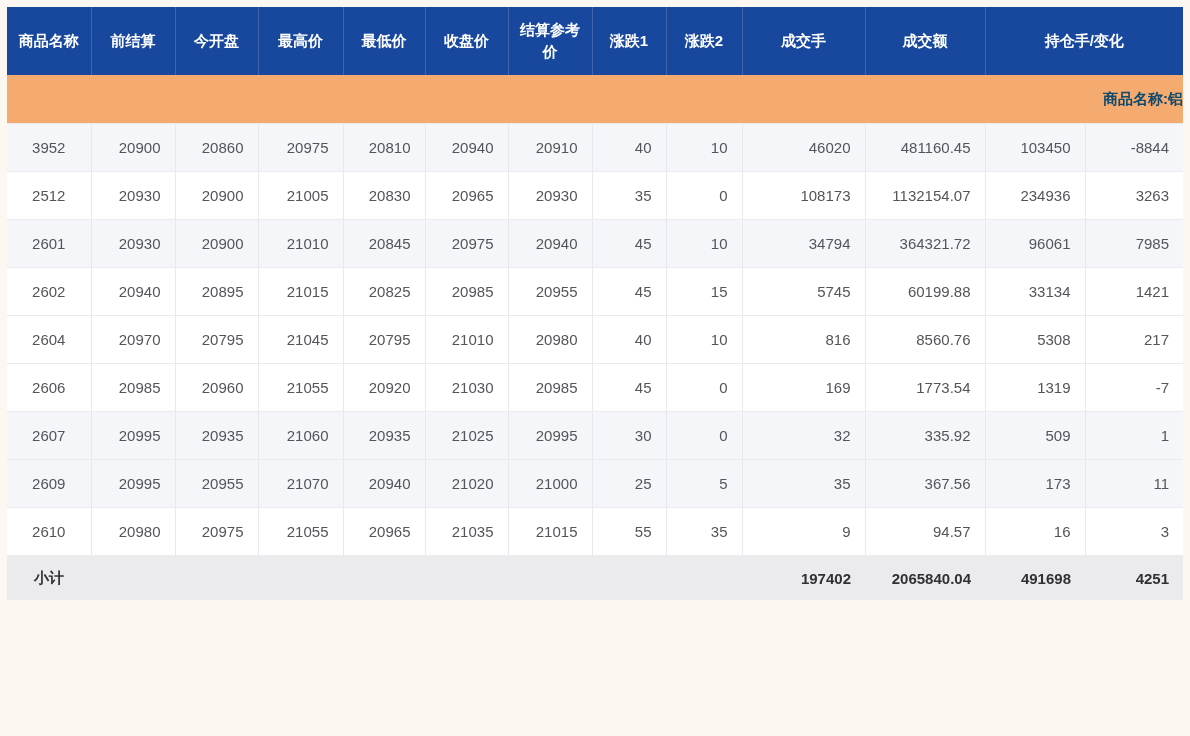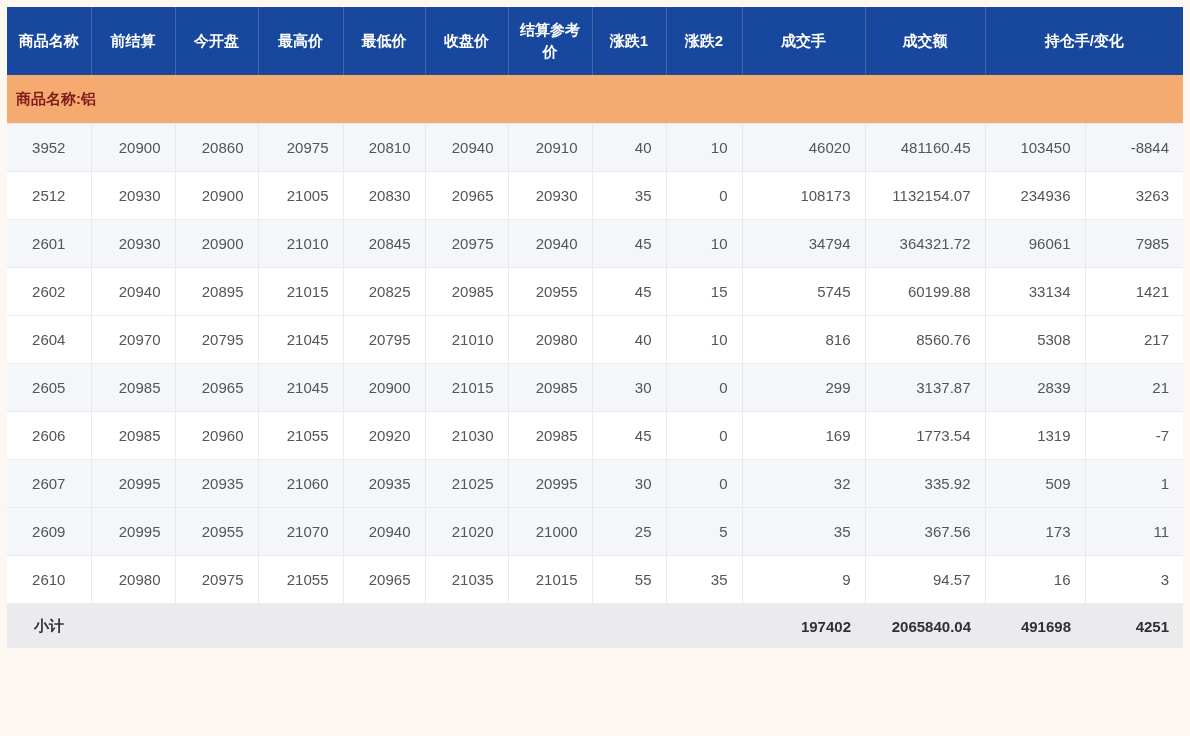--- a/index.html
+++ b/index.html
@@ -30,25 +30,25 @@
     vertical-align: middle;
     text-align: center;
     padding: 0 8px;
     border-right: 1px solid #4366ab;
     line-height: 1.5;
   }
   thead th:last-child { border-right: none; }
   
   tr.group-row td {
     background: #f5aa6f;
-    color: #7f1d1d;
+    color: #0c4a6e;
     font-weight: bold;
     height: 48px;
     vertical-align: middle;
-    text-align: left;
+    text-align: right;
     padding: 0 0 0 9px;
   }
   
   tbody td {
     height: 47px;
     vertical-align: middle;
     color: #54555a;
     text-align: right;
     padding: 0 14px 0 0;
     border-right: 1px solid #e7e9ef;
@@ -183,35 +183,20 @@
           <td>20795</td>
           <td>21010</td>
           <td>20980</td>
           <td>40</td>
           <td>10</td>
           <td>816</td>
           <td>8560.76</td>
           <td>5308</td>
           <td>217</td>
         </tr>
-        <tr class="stripe">
-          <td class="month">2605</td>
-          <td>20985</td>
-          <td>20965</td>
-          <td>21045</td>
-          <td>20900</td>
-          <td>21015</td>
-          <td>20985</td>
-          <td>30</td>
-          <td>0</td>
-          <td>299</td>
-          <td>3137.87</td>
-          <td>2839</td>
-          <td>21</td>
-        </tr>
         <tr>
           <td class="month">2606</td>
           <td>20985</td>
           <td>20960</td>
           <td>21055</td>
           <td>20920</td>
           <td>21030</td>
           <td>20985</td>
           <td>45</td>
           <td>0</td>

